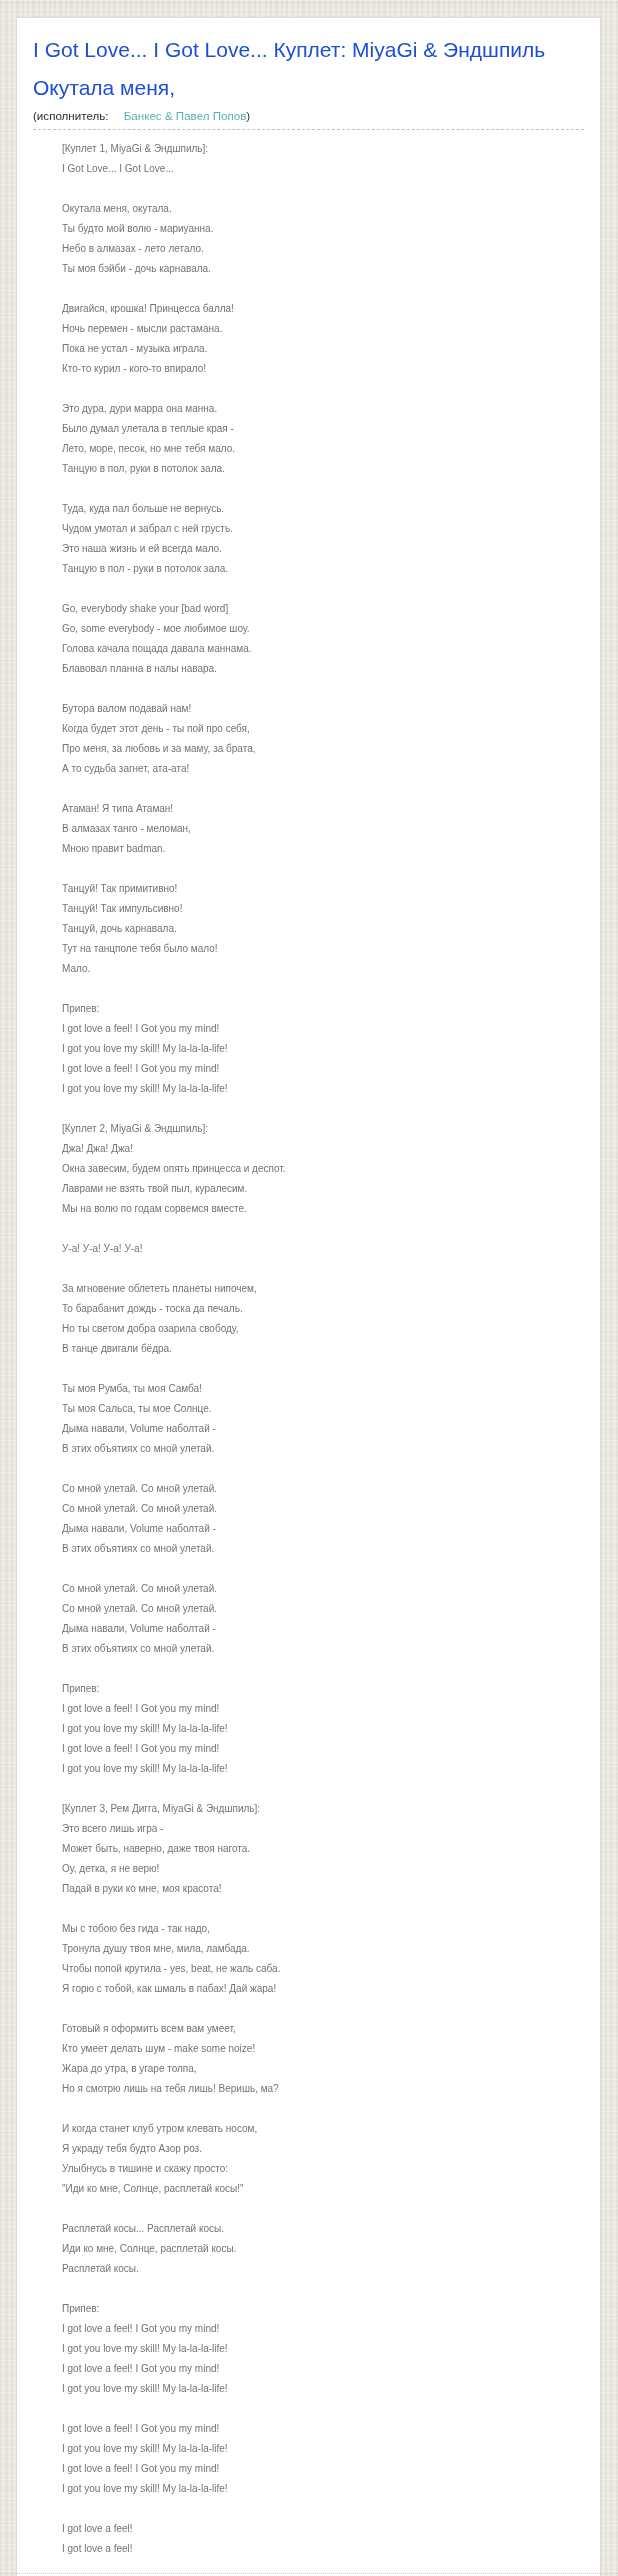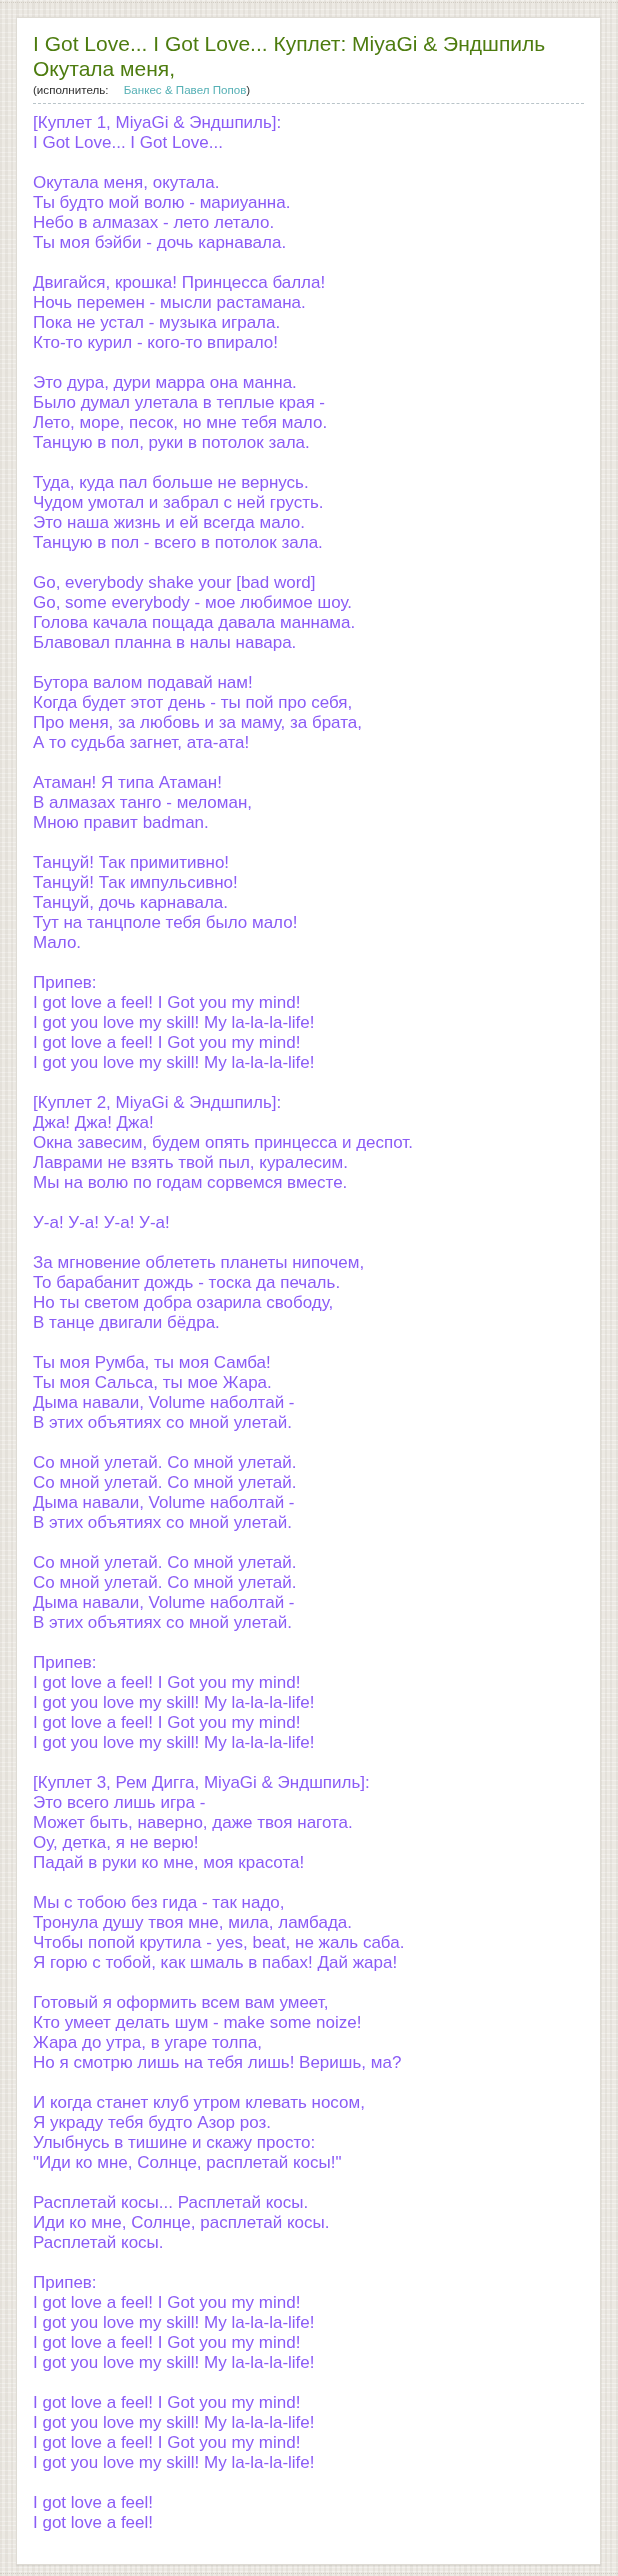--- a/index.html
+++ b/index.html
@@ -35,43 +35,44 @@
     border: 0.8px solid #dedbd4;
     border-radius: 1.5px;
     box-shadow: 0 0.8px 1.5px rgba(0,0,0,0.08);
     padding: 13px 16px 31px 16px;
     min-height: 2540px;
   }
   h1.song-title {
     margin: 0 0 2.3px 0;
     font-size: 21px;
     font-weight: 400;
-    line-height: 25px;
-    color: #4d7c0f;
+    line-height: 38px;
+    color: #1d4ed8;
   }
   .performer {
     font-size: 11.6px;
     line-height: 14px;
     color: #2e2e2e;
   }
   .performer a {
     color: #55b0b5;
     text-decoration: none;
     cursor: pointer;
     padding-left: 12px;
   }
   .separator {
     border-bottom: 0.8px dashed #b9c4c9;
     margin-top: 5.4px;
     margin-bottom: 9.3px;
   }
   .lyrics {
-    font-size: 17px;
+    font-size: 10px;
     line-height: 20px;
-    color: #8b5cf6;
+    color: #737373;
+    margin-left: 29px;
   }
   .stanza {
     margin: 0 0 20px 0;
   }
   .stanza:last-child { margin-bottom: 0; }
   .line { display: block; }
 </style>
 </head>
 <body>
 
@@ -106,21 +107,21 @@
       <p class="stanza">
         <span class="line">Это дура, дури марра она манна.</span>
         <span class="line">Было думал улетала в теплые края -</span>
         <span class="line">Лето, море, песок, но мне тебя мало.</span>
         <span class="line">Танцую в пол, руки в потолок зала.</span>
       </p>
       <p class="stanza">
         <span class="line">Туда, куда пал больше не вернусь.</span>
         <span class="line">Чудом умотал и забрал с ней грусть.</span>
         <span class="line">Это наша жизнь и ей всегда мало.</span>
-        <span class="line">Танцую в пол - всего в потолок зала.</span>
+        <span class="line">Танцую в пол - руки в потолок зала.</span>
       </p>
       <p class="stanza">
         <span class="line">Go, everybody shake your [bad word]</span>
         <span class="line">Go, some everybody - мое любимое шоу.</span>
         <span class="line">Голова качала пощада давала маннама.</span>
         <span class="line">Блавовал планна в налы навара.</span>
       </p>
       <p class="stanza">
         <span class="line">Бутора валом подавай нам!</span>
         <span class="line">Когда будет этот день - ты пой про себя,</span>
@@ -157,21 +158,21 @@
         <span class="line">У-а! У-а! У-а! У-а!</span>
       </p>
       <p class="stanza">
         <span class="line">За мгновение облететь планеты нипочем,</span>
         <span class="line">То барабанит дождь - тоска да печаль.</span>
         <span class="line">Но ты светом добра озарила свободу,</span>
         <span class="line">В танце двигали бёдра.</span>
       </p>
       <p class="stanza">
         <span class="line">Ты моя Румба, ты моя Самба!</span>
-        <span class="line">Ты моя Сальса, ты мое Жара.</span>
+        <span class="line">Ты моя Сальса, ты мое Солнце.</span>
         <span class="line">Дыма навали, Volume наболтай -</span>
         <span class="line">В этих объятиях со мной улетай.</span>
       </p>
       <p class="stanza">
         <span class="line">Со мной улетай. Со мной улетай.</span>
         <span class="line">Со мной улетай. Со мной улетай.</span>
         <span class="line">Дыма навали, Volume наболтай -</span>
         <span class="line">В этих объятиях со мной улетай.</span>
       </p>
       <p class="stanza">

